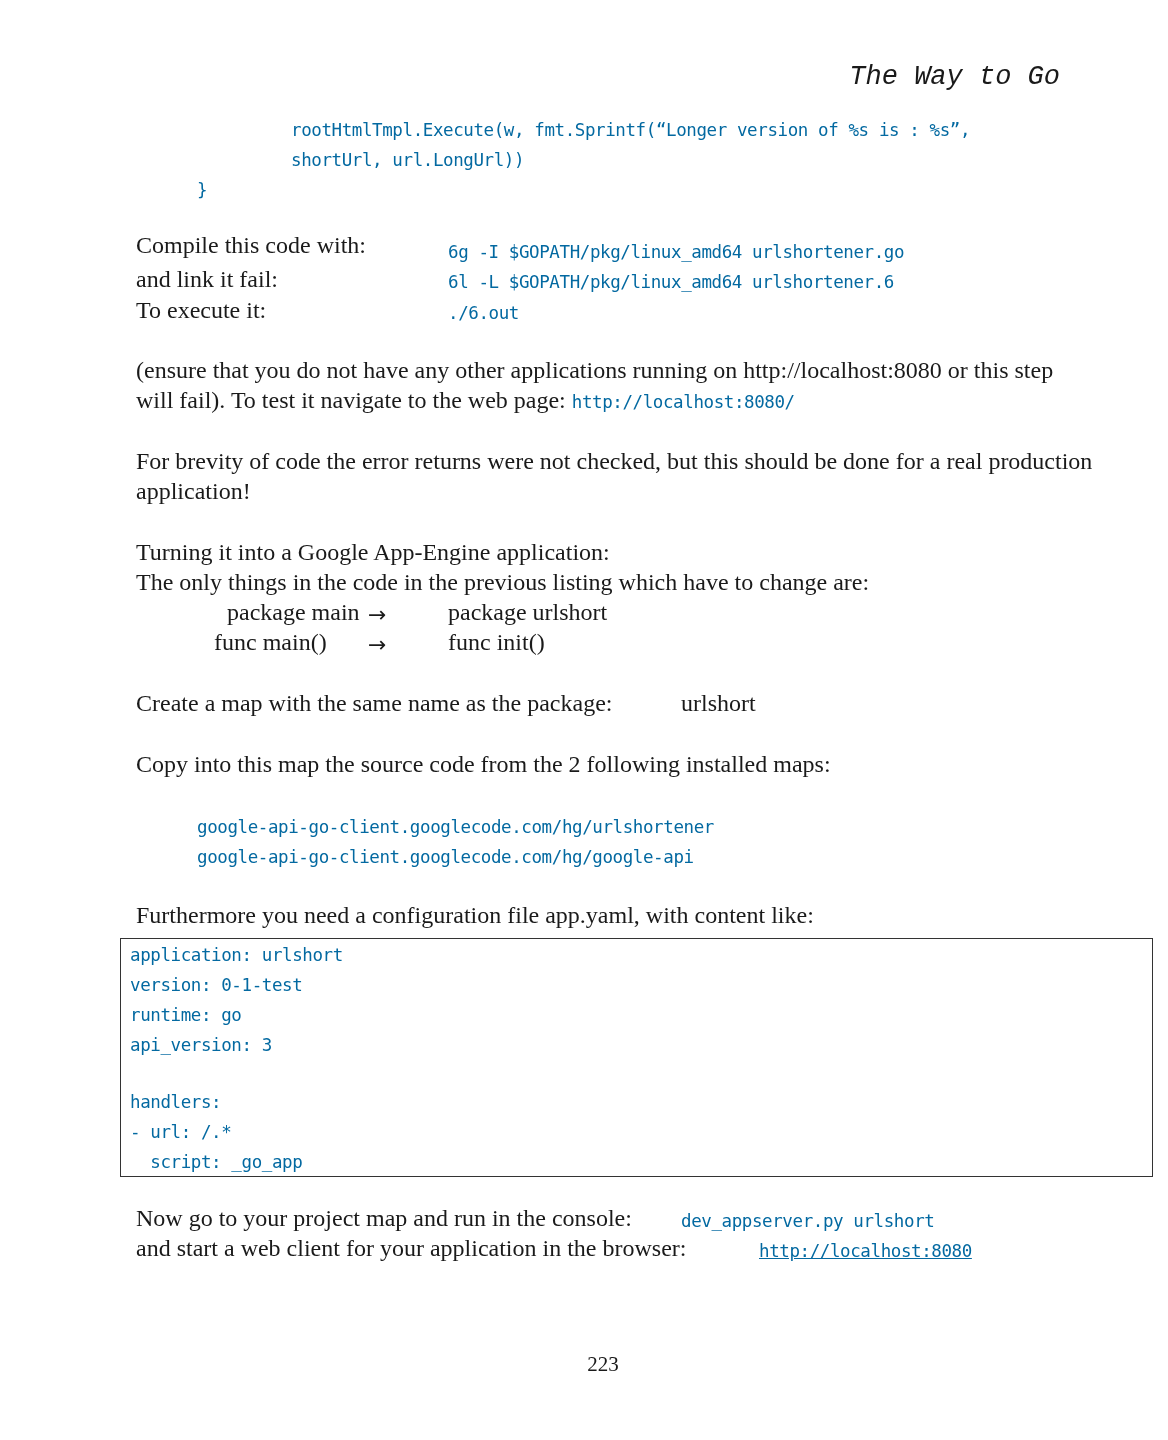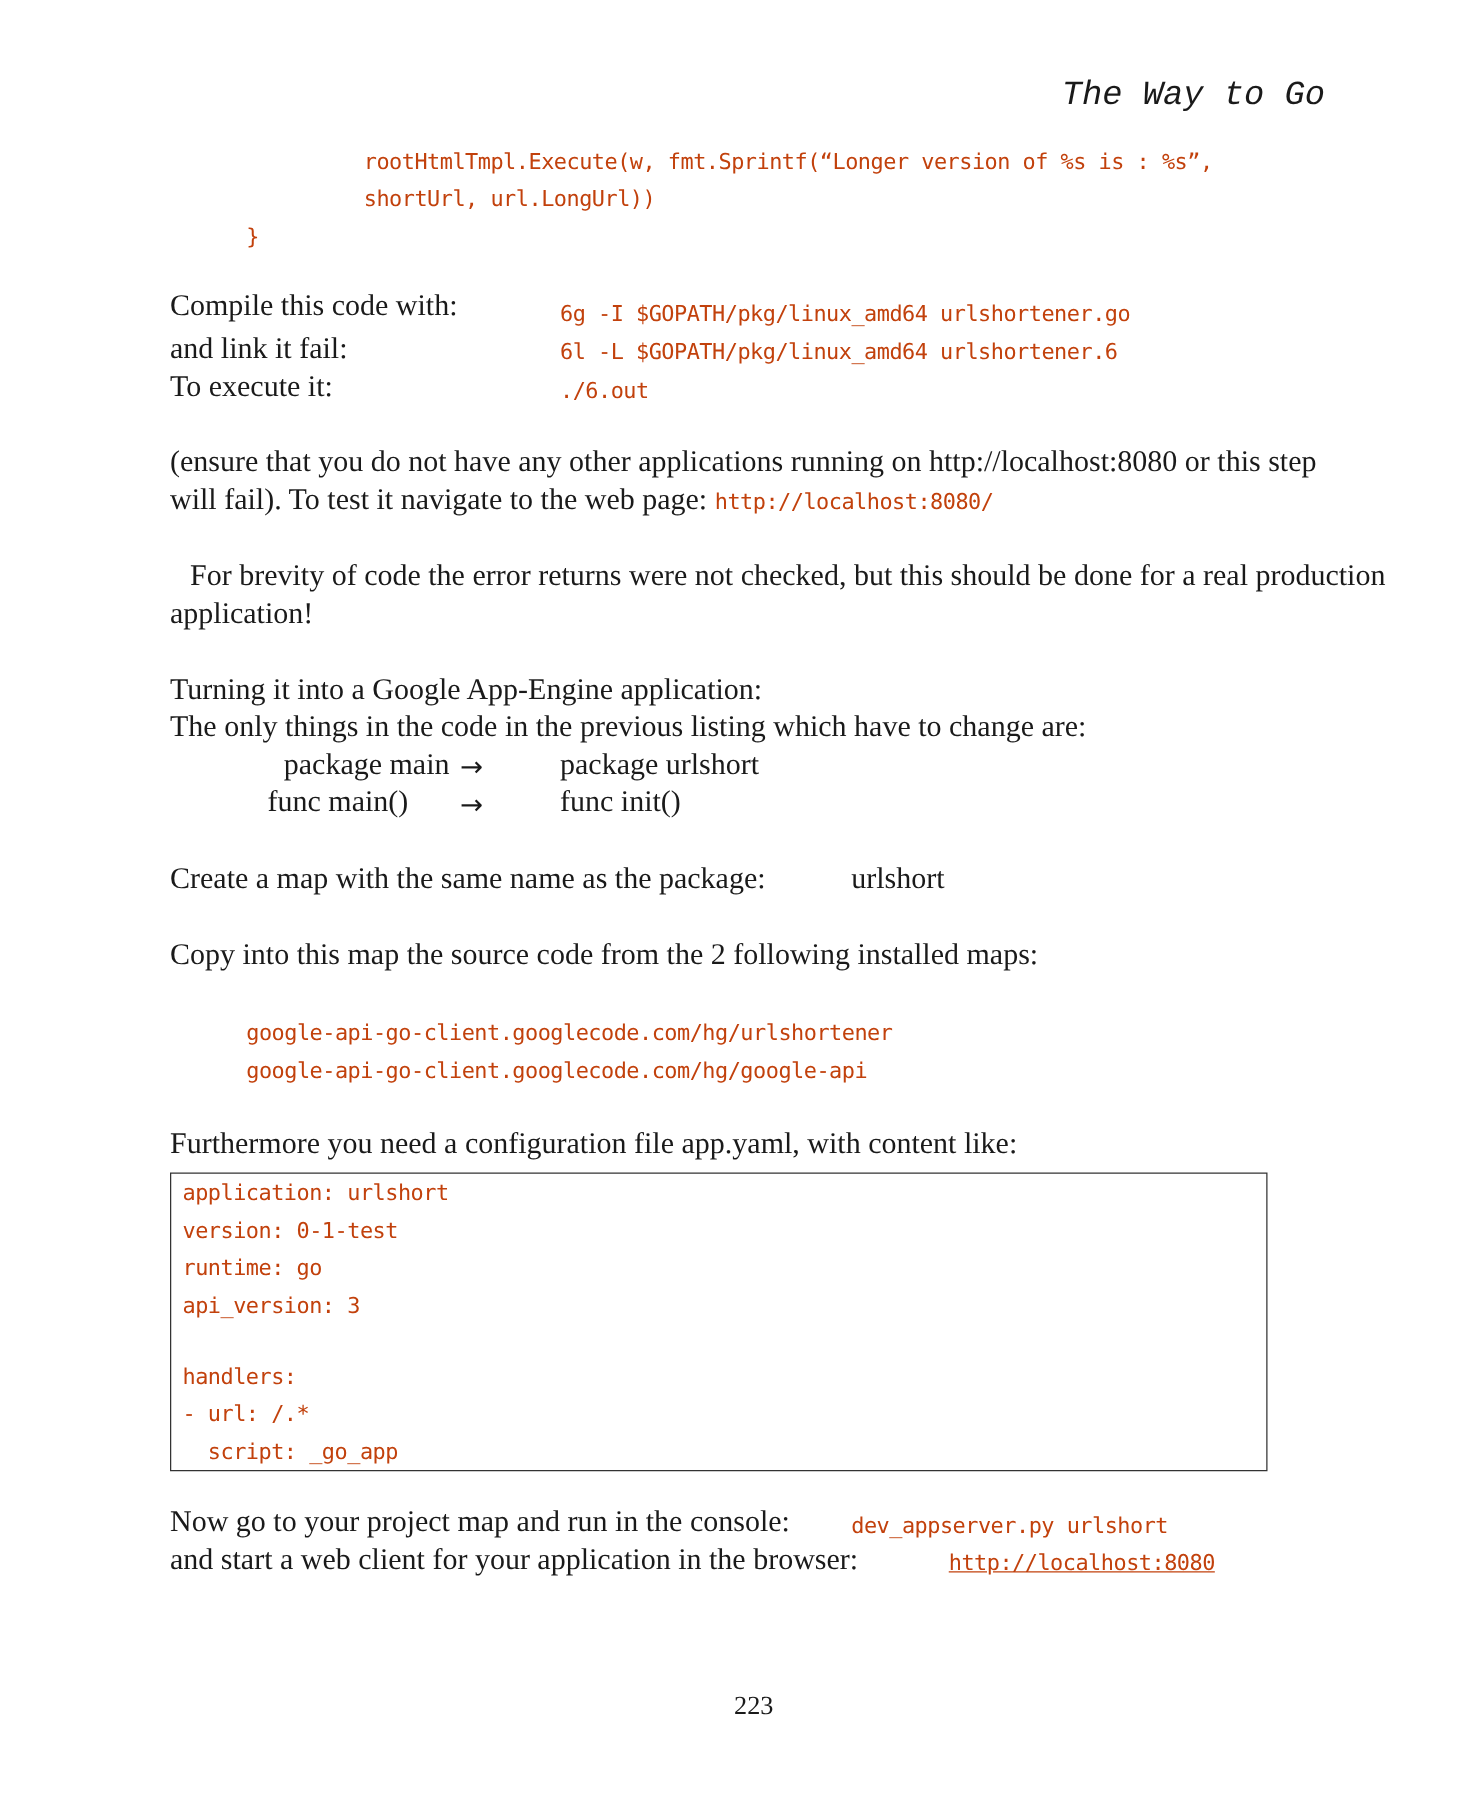--- a/index.html
+++ b/index.html
@@ -1,22 +1,22 @@
 <!DOCTYPE html>
 <html><head>
 <meta charset="utf-8">
 <style>
   html, body { margin: 0; padding: 0; background: #ffffff; }
   body { width: 1168px; height: 1440px; position: relative; overflow: hidden; color: #1a1a1a; }
   .serif { font-family: "Liberation Serif", "DejaVu Serif", serif; font-size: 24px; }
-  .mono { font-family: "DejaVu Sans Mono", "Liberation Mono", monospace; font-size: 17.5px; letter-spacing: -0.4px; color: #c2410c; }
+  .mono { font-family: "DejaVu Sans Mono", "Liberation Mono", monospace; font-size: 17.5px; letter-spacing: -0.4px; color: #0369a1; }
   .abs { position: absolute; white-space: pre; }
   .running-head { position: absolute; top: 62px; right: 108px; font-family: Liberation Mono, monospace; font-style: italic; font-size: 27px; }
   .underline { text-underline-offset: 3px; text-decoration-thickness: 1px; }
-  .yaml-box { position: absolute; left: 136px; top: 938px; width: 878px; height: 239px; border: 1.5px solid #333; box-sizing: border-box; }
+  .yaml-box { position: absolute; left: 120px; top: 938px; width: 1033px; height: 239px; border: 1.5px solid #333; box-sizing: border-box; }
   .yaml-line { position: absolute; left: 9px; white-space: pre; }
   .page-number { position: absolute; top: 1352px; left: 0; width: 1206px; text-align: center; font-family: "Liberation Serif", serif; font-size: 21px; }
   .arrow { font-family: "DejaVu Sans", sans-serif; font-size: 22px; }
 </style>
 </head>
 <body>
 
 <div class="running-head">The Way to Go</div>
 
 <div>
@@ -33,21 +33,21 @@
   <div class="abs serif" style="left:136px; top:297px;">To execute it:</div>
   <div class="abs mono" style="left:448px; top:303px;">./6.out</div>
 </div>
 
 <div>
   <div class="abs serif" style="left:136px; top:357px;">(ensure that you do not have any other applications running on http://localhost:8080 or this step</div>
   <div class="abs serif" style="left:136px; top:387px;"><span>will fail). To test it navigate to the web page: </span><span class="mono">http://localhost:8080/</span></div>
 </div>
 
 <div>
-  <div class="abs serif" style="left:152px; top:448px;">For brevity of code the error returns were not checked, but this should be done for a real production</div>
+  <div class="abs serif" style="left:136px; top:448px;">For brevity of code the error returns were not checked, but this should be done for a real production</div>
   <div class="abs serif" style="left:136px; top:478px;">application!</div>
 </div>
 
 <div>
   <div class="abs serif underline" style="left:136px; top:539px;">Turning it into a Google App-Engine application:</div>
   <div class="abs serif" style="left:136px; top:569px;">The only things in the code in the previous listing which have to change are:</div>
   <div class="abs serif" style="left:227px; top:599px;">package main</div>
   <div class="abs arrow" style="left:368px; top:602px;">→</div>
   <div class="abs serif" style="left:448px; top:599px;">package urlshort</div>
   <div class="abs serif" style="left:214px; top:629px;">func main()</div>

